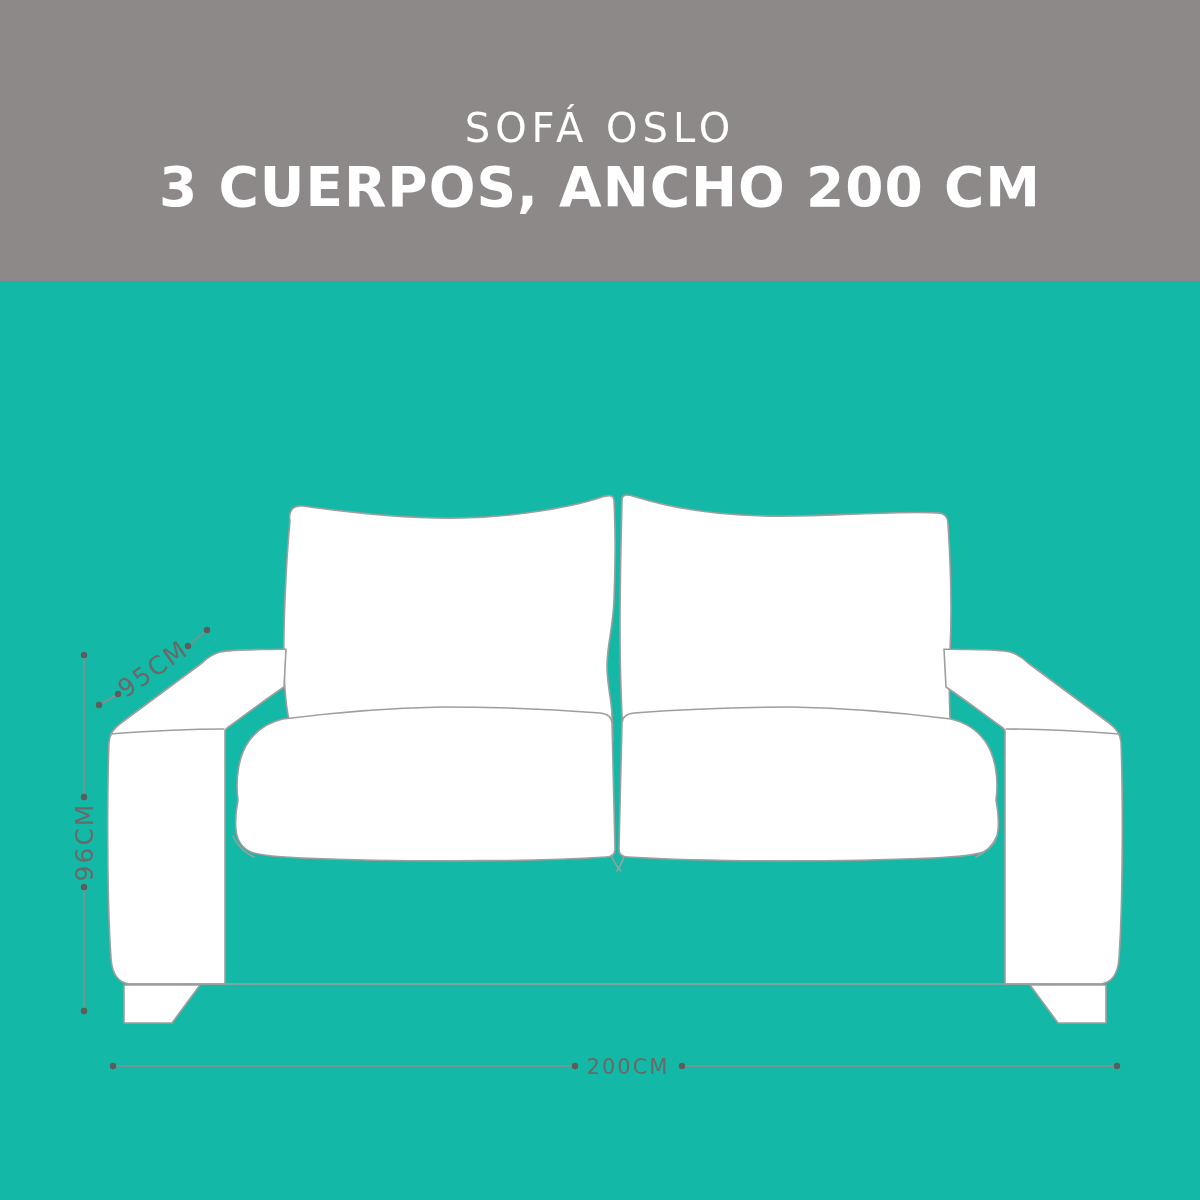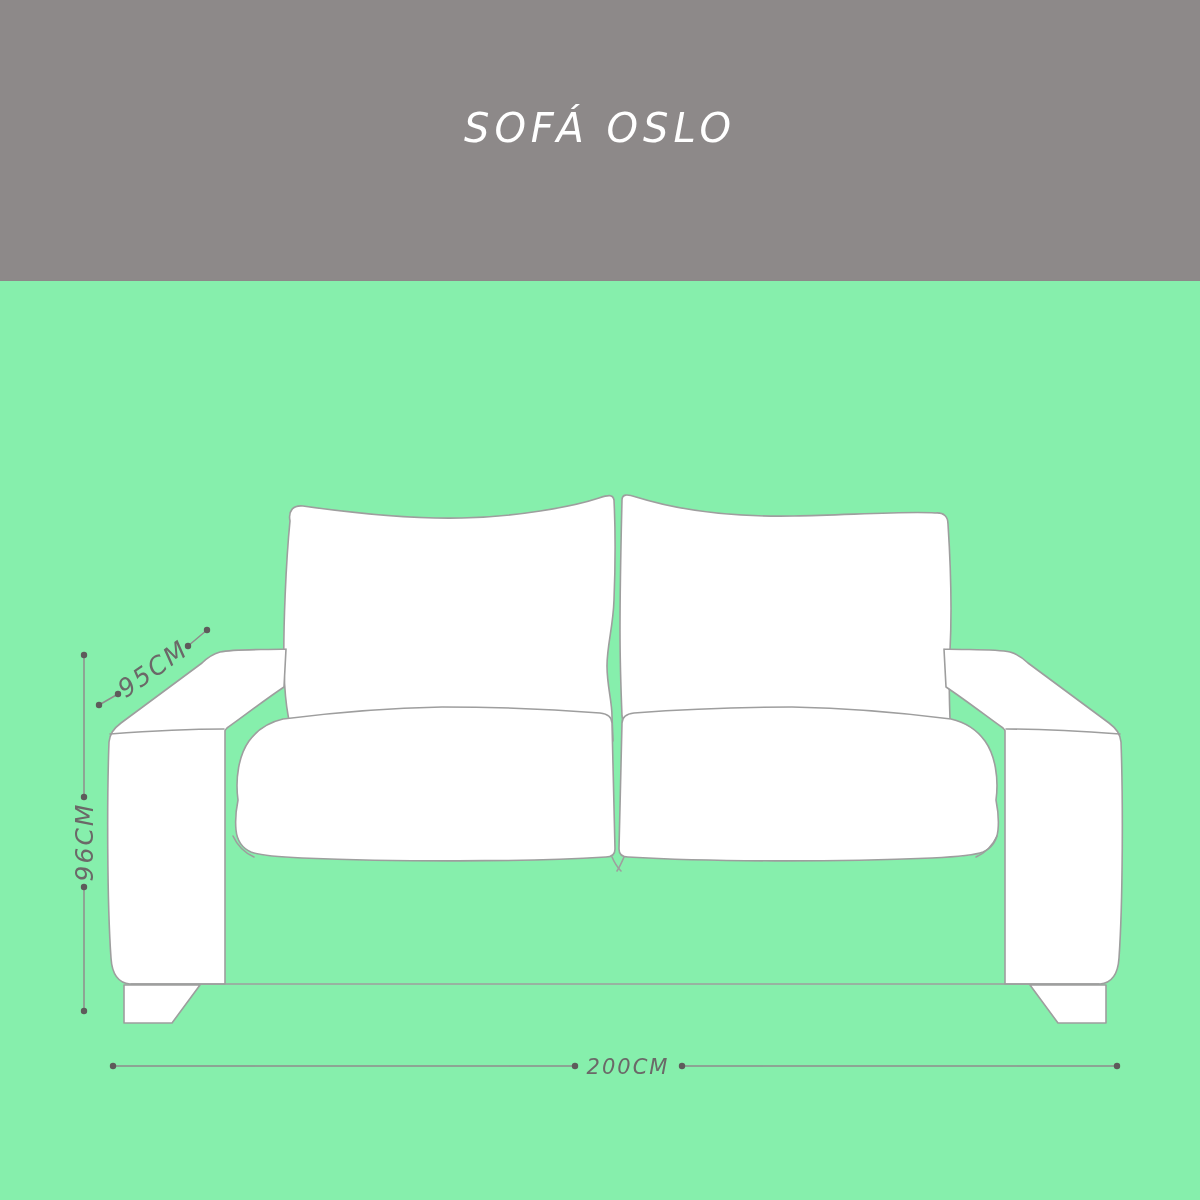--- a/index.html
+++ b/index.html
@@ -5,23 +5,22 @@
   html, body {
     margin: 0;
     padding: 0;
     background: #ffffff;
     font-family: "DejaVu Sans", "Liberation Sans", sans-serif;
   }
   #stage {
     position: relative;
     width: 1200px;
     height: 1200px;
-    background: #86efac;
+    background: #14b8a6;
     overflow: hidden;
-    font-style: italic;
   }
   
   .banner {
     position: absolute;
     left: 0; top: 0;
     width: 1200px;
     height: 281px;
     background: #8D8989;
   }
   .banner-title {
@@ -86,20 +85,21 @@
   }
   .dim-label.small { font-size: 21px; }
 </style>
 </head>
 <body>
 
 <div id="stage">
 
   <div class="banner">
     <div class="banner-title">SOFÁ OSLO</div>
+    <div class="banner-subtitle">3 CUERPOS, ANCHO 200 CM</div>
   </div>
 
   <svg class="diagram-svg" viewBox="0 0 1200 1200">
 
     <path class="sofa-shape" d="
       M 290,521
       C 288,511 293,505 303,506
       C 360,514 420,519 462,518
       C 515,517 572,507 599,498
       C 608,495 613,494 614,500

